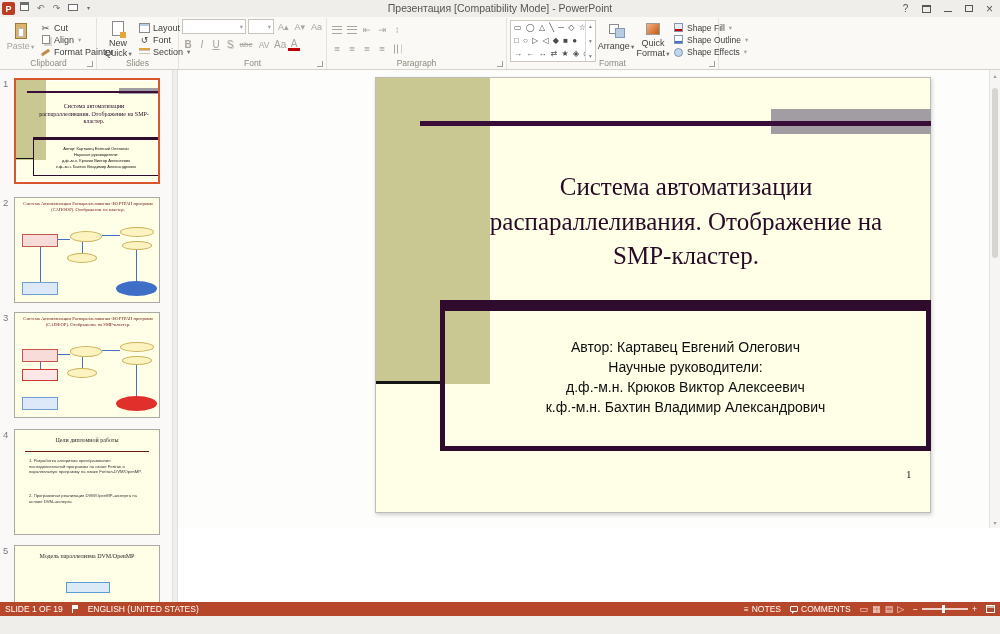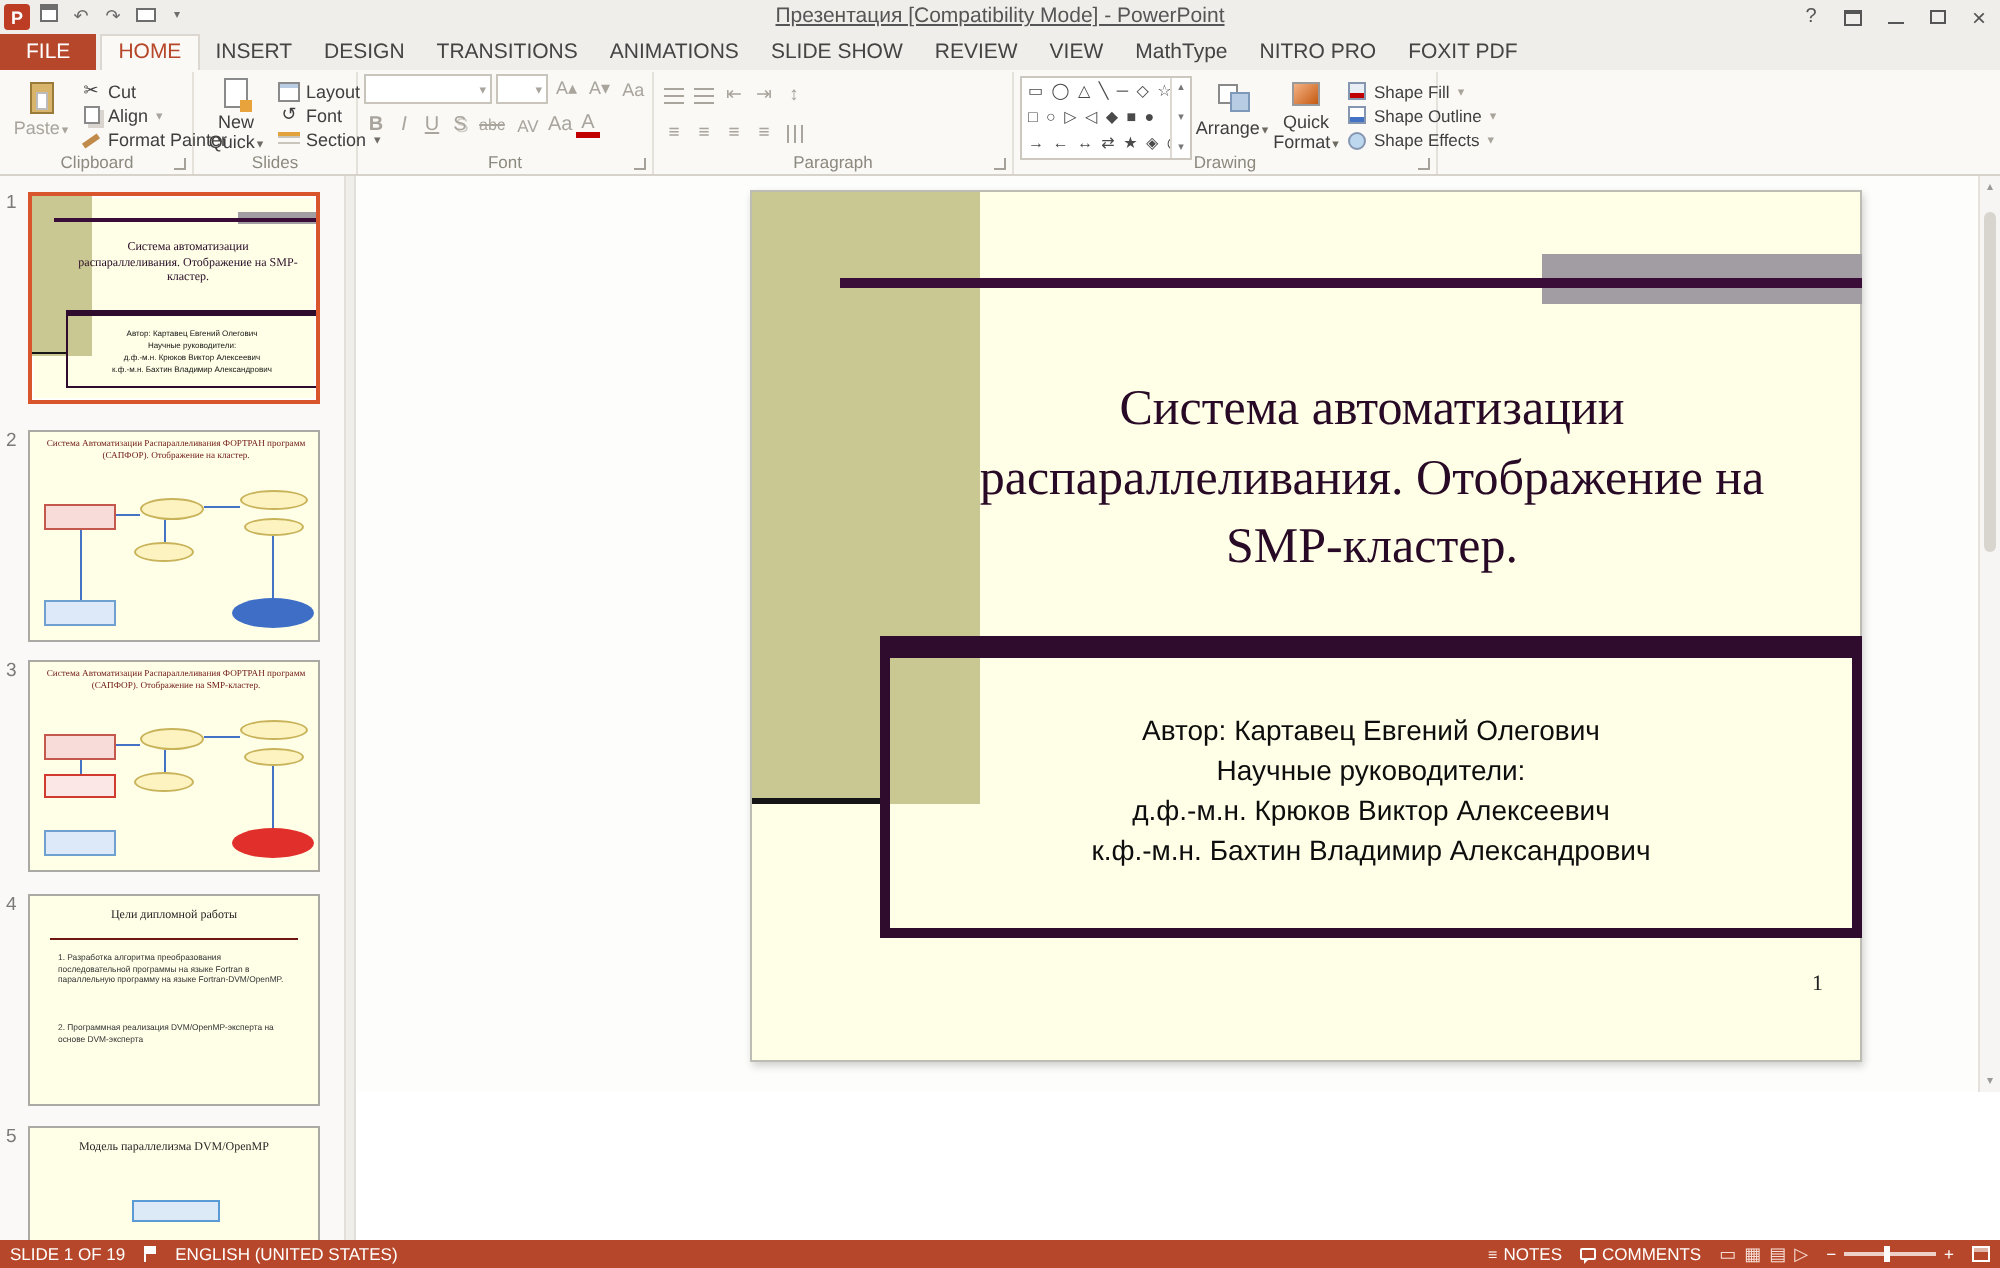--- a/index.html
+++ b/index.html
@@ -9,21 +9,21 @@
 
   
   .titlebar{height:17px;background:#F0EEEA;display:flex;align-items:center;position:relative;}
   .qat{display:flex;align-items:center;gap:3px;padding-left:2px;z-index:2;}
   .appicon{width:13px;height:13px;background:#BC3C24;color:#fff;font-size:9px;font-weight:bold;
     display:flex;align-items:center;justify-content:center;border-radius:2px;}
   .qbtn{font-size:9px;color:#6d6d6d;min-width:13px;text-align:center;line-height:13px;}
   .floppy{display:inline-block;width:9px;height:9px;border:1px solid #6d6d6d;background:#fff;box-shadow:inset 0 2px 0 #6d6d6d;}
   .mini-display{display:inline-block;width:10px;height:7px;border:1px solid #6d6d6d;background:#fff;}
   .qcaret{font-size:6px;color:#6d6d6d;}
-  .wtitle{position:absolute;left:0;right:0;text-align:center;font-size:10.5px;color:#555;line-height:17px;text-decoration:underline;}
+  .wtitle{position:absolute;left:0;right:0;text-align:center;font-size:10.5px;color:#555;line-height:17px;}
   .wctrl{margin-left:auto;display:flex;align-items:center;z-index:2;}
   .wbtn{width:21px;height:17px;display:flex;align-items:center;justify-content:center;font-size:10px;color:#555;}
   .min-bar{width:8px;height:1px;background:#555;margin-top:6px;}
   .max-box{width:8px;height:7px;border:1px solid #555;}
   .rdo-box{width:9px;height:8px;border:1px solid #555;border-top-width:2px;}
   .close-x{font-size:12px;}
 
   
   .tabstrip{height:18px;background:#F0EEEA;display:flex;align-items:stretch;}
   .tab{padding:0 8px;font-size:10.5px;line-height:18px;color:#444;white-space:nowrap;}
@@ -181,34 +181,20 @@
       <span class="wbtn">
           <span class="min-bar"></span>
         </span>
       <span class="wbtn">
           <span class="max-box"></span>
         </span>
       <span class="wbtn close-x">×</span>
     </div>
   </div>
 
-  <div class="tabstrip">
-    <div class="tab file">FILE</div>
-    <div class="tab active">HOME</div>
-    <div class="tab">INSERT</div>
-    <div class="tab">DESIGN</div>
-    <div class="tab">TRANSITIONS</div>
-    <div class="tab">ANIMATIONS</div>
-    <div class="tab">SLIDE SHOW</div>
-    <div class="tab">REVIEW</div>
-    <div class="tab">VIEW</div>
-    <div class="tab">MathType</div>
-    <div class="tab">NITRO PRO</div>
-    <div class="tab">FOXIT PDF</div>
-  </div>
 
   <div class="ribbon">
 
     <div class="rgroup" style="width:96px;">
       <div class="rcontent">
         <div class="bigbtn disabled">
           <span class="bico">
               <span class="ic-paste"></span>
             </span>
           <span class="blabel"><span>Paste</span><span class="crt">▾</span></span>
@@ -369,21 +355,21 @@
             </div>
           <div class="sbtn disabled">
               <span class="si">
                 <span class="ic-effects"></span>
               </span>
               <span style="font-size:8.5px;">Shape Effects</span>
               <span class="crt">▾</span>
             </div>
         </div>
       </div>
-      <div class="glabel"><span>Drawing</span></div>
+      <div class="glabel"><span>Format</span></div>
       <span class="dlg"></span>
     </div>
 
 
     <div style="flex:1;"></div>
   </div>
 
   <div class="main">
 
     <div class="thumbs">

